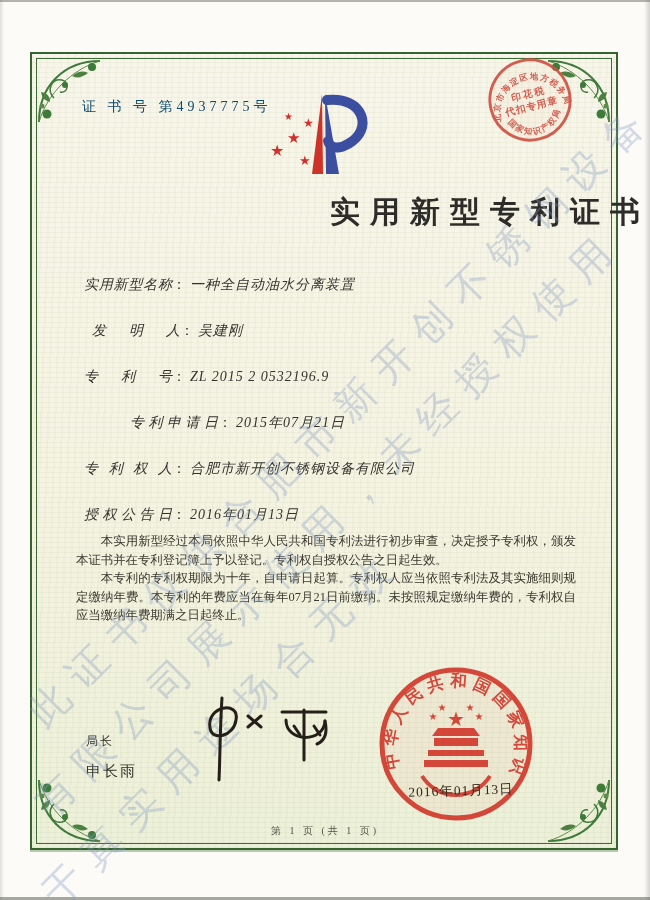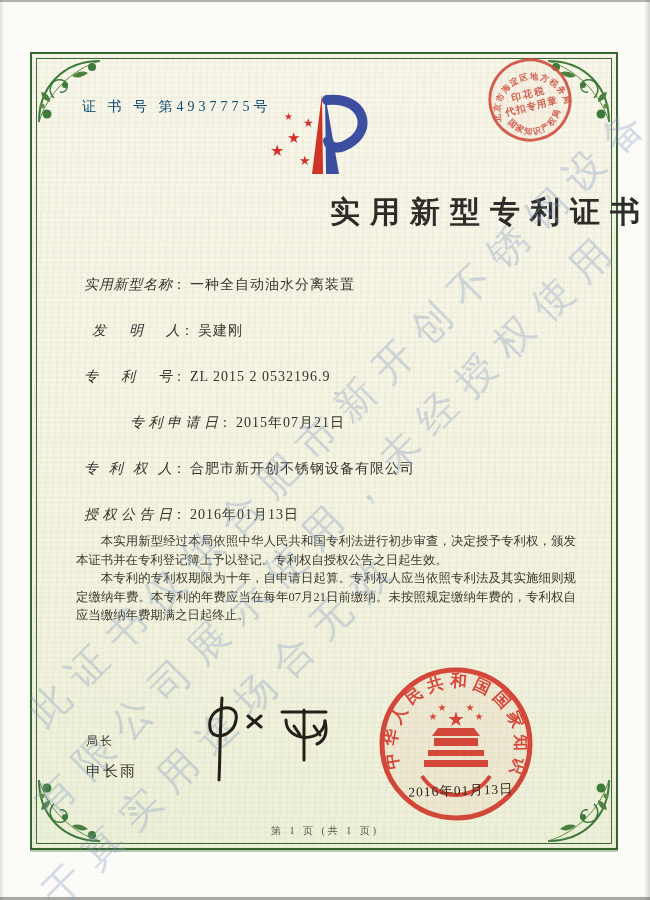--- a/index.html
+++ b/index.html
@@ -43,21 +43,21 @@
   }
   .logo{position:absolute;left:248px;top:86px;width:156px;height:104px;}
   .title{
     position:absolute;left:0;top:192px;width:650px;text-align:right;
     font-size:30px;font-weight:700;color:#2e2c29;letter-spacing:10px;margin:0;
   }
   .fields{position:absolute;left:84px;top:270px;width:480px;}
   .field-row{position:absolute;left:0;font-size:14px;color:#34332e;white-space:nowrap;}
   .f-label{display:inline-block;width:88px;text-align:justify;text-align-last:justify;color:#34332e;font-style:italic;}
   .f-colon{display:inline-block;margin-right:4px;}
-  .f-value{letter-spacing:1px;}
+  .f-value{letter-spacing:1px;font-style:italic;}
   .row0{top:6px;} .row1{top:52px;margin-left:8px;} .row2{top:98px;} .row3{top:144px;margin-left:46px;} .row4{top:190px;} .row5{top:236px;}
 
   .body-text{
     position:absolute;left:76px;top:532px;width:500px;
     font-size:12.4px;line-height:18.6px;color:#3a382f;text-align:justify;
   }
   .body-text p{margin:0;text-indent:2em;}
 
   .signer-title{position:absolute;left:86px;top:733px;font-size:12px;color:#343129;letter-spacing:2px;}
   .signer-name{position:absolute;left:86px;top:762px;font-size:15px;color:#343129;letter-spacing:2px;}

